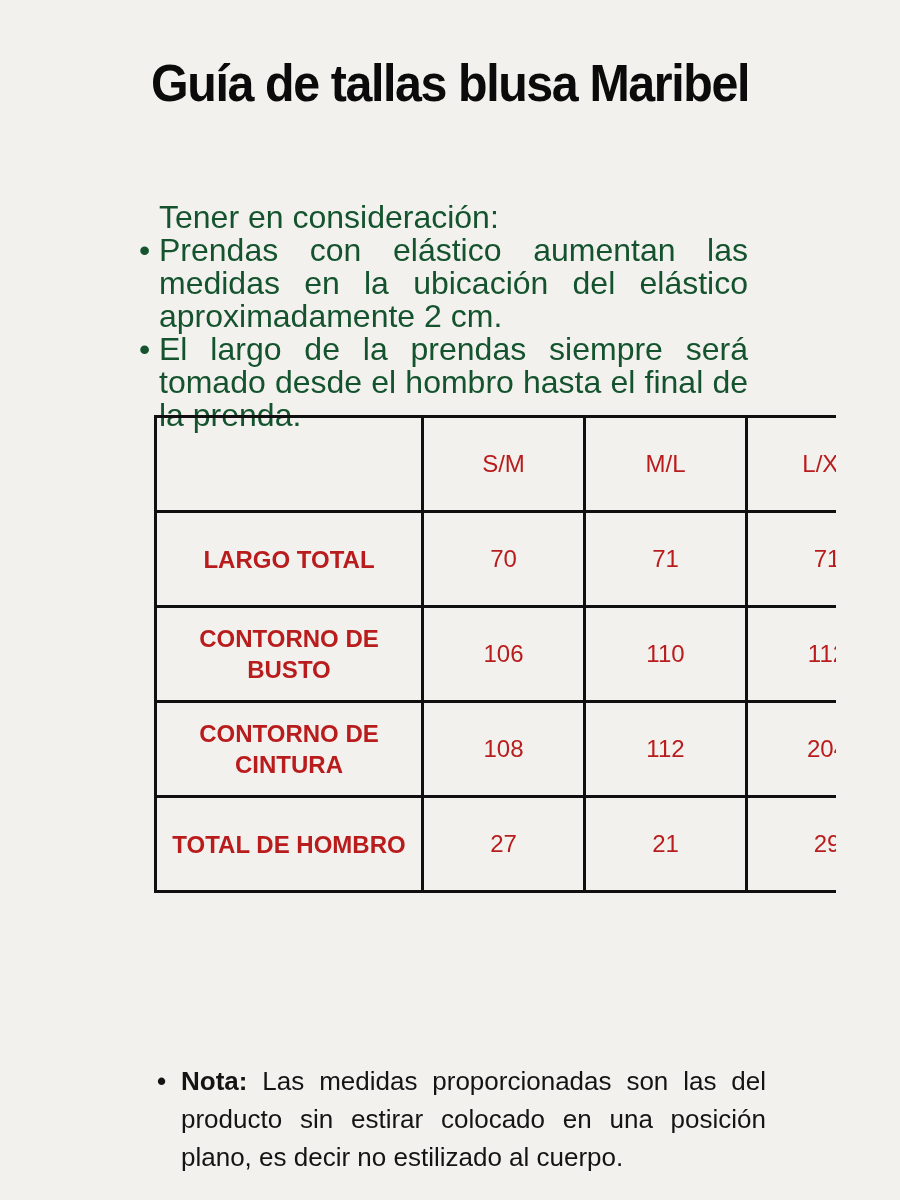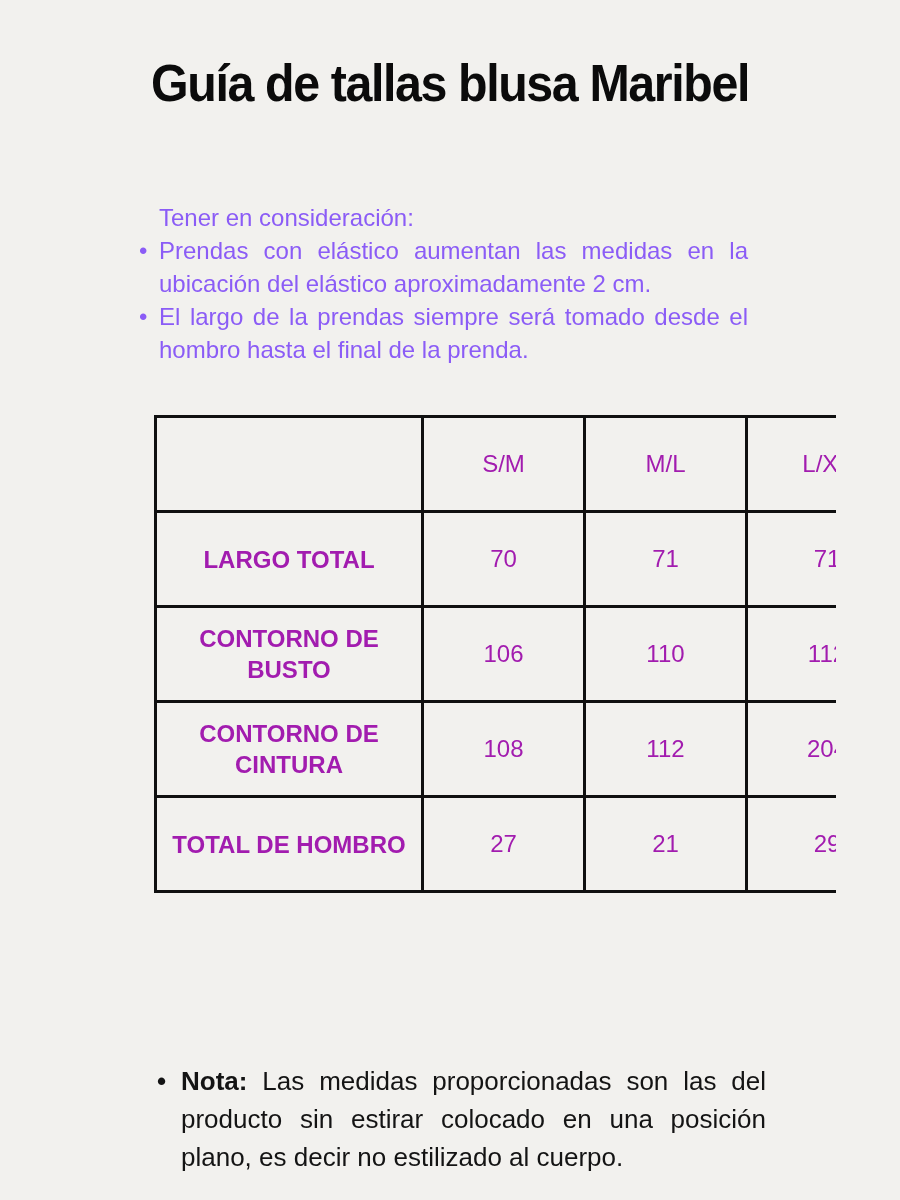--- a/index.html
+++ b/index.html
@@ -29,23 +29,23 @@
     transform: scaleX(0.93);
     color: #0b0b0b;
   }
 
   
   .considerations {
     position: absolute;
     top: 201px;
     left: 95px;
     right: 88px;
-    font-size: 24px;
+    font-size: 32px;
     line-height: 33px;
-    color: #8b5cf6;
+    color: #14532d;
   }
   .considerations .intro { margin: 0; }
   .considerations ul { margin: 0; padding: 0; list-style: none; }
   .considerations li {
     position: relative;
     text-align: justify;
     text-justify: inter-word;
   }
   .considerations li::before {
     content: "\2022";
@@ -64,21 +64,21 @@
     table-layout: fixed;
   }
   .size-table th, .size-table td {
     border: 3px solid #101010;
     height: 92px;
     padding: 0 8px;
     text-align: center;
     vertical-align: middle;
     font-size: 24px;
     font-weight: 400;
-    color: #a21caf;
+    color: #b91c1c;
   }
   .size-table thead th { font-weight: 500; }
   .size-table td.row-label {
     font-weight: 700;
     line-height: 31px;
     white-space: pre-line;
   }
 
   
   .note {

